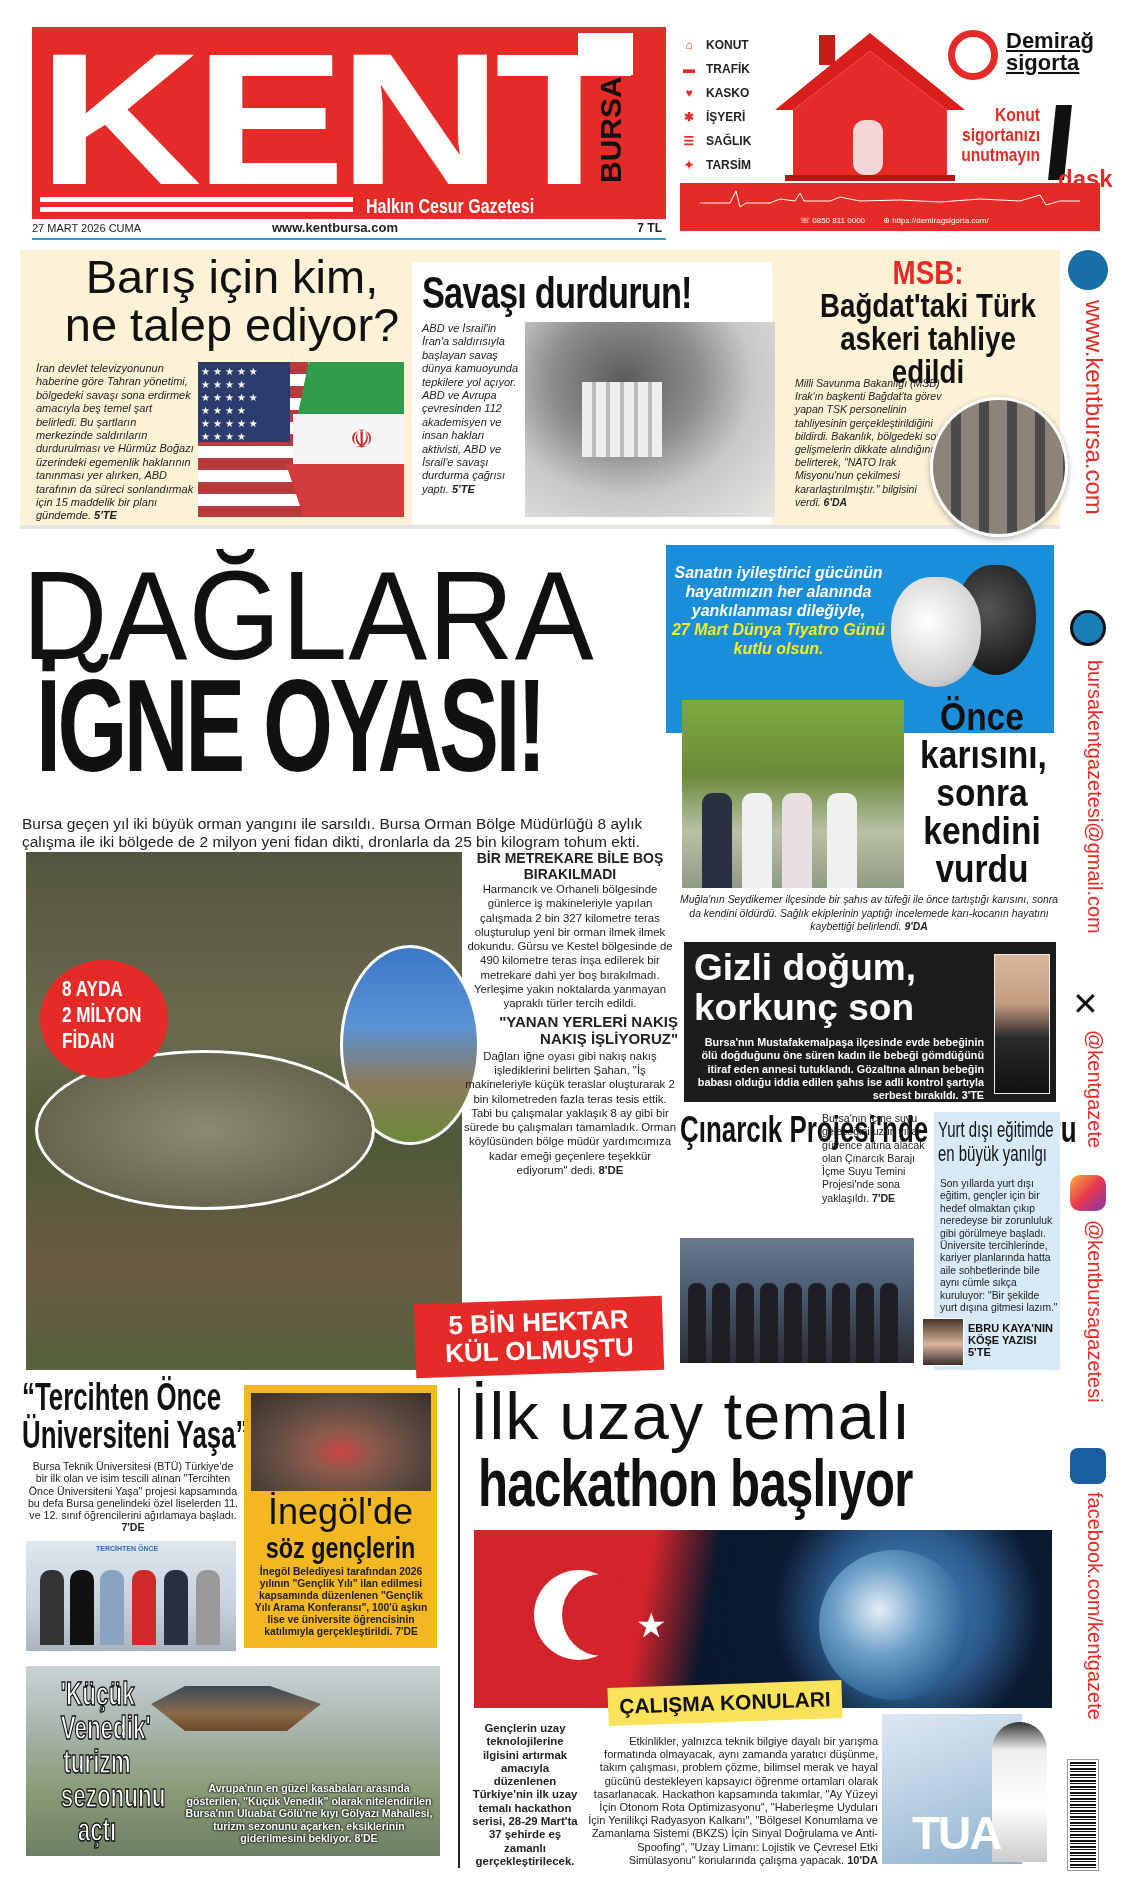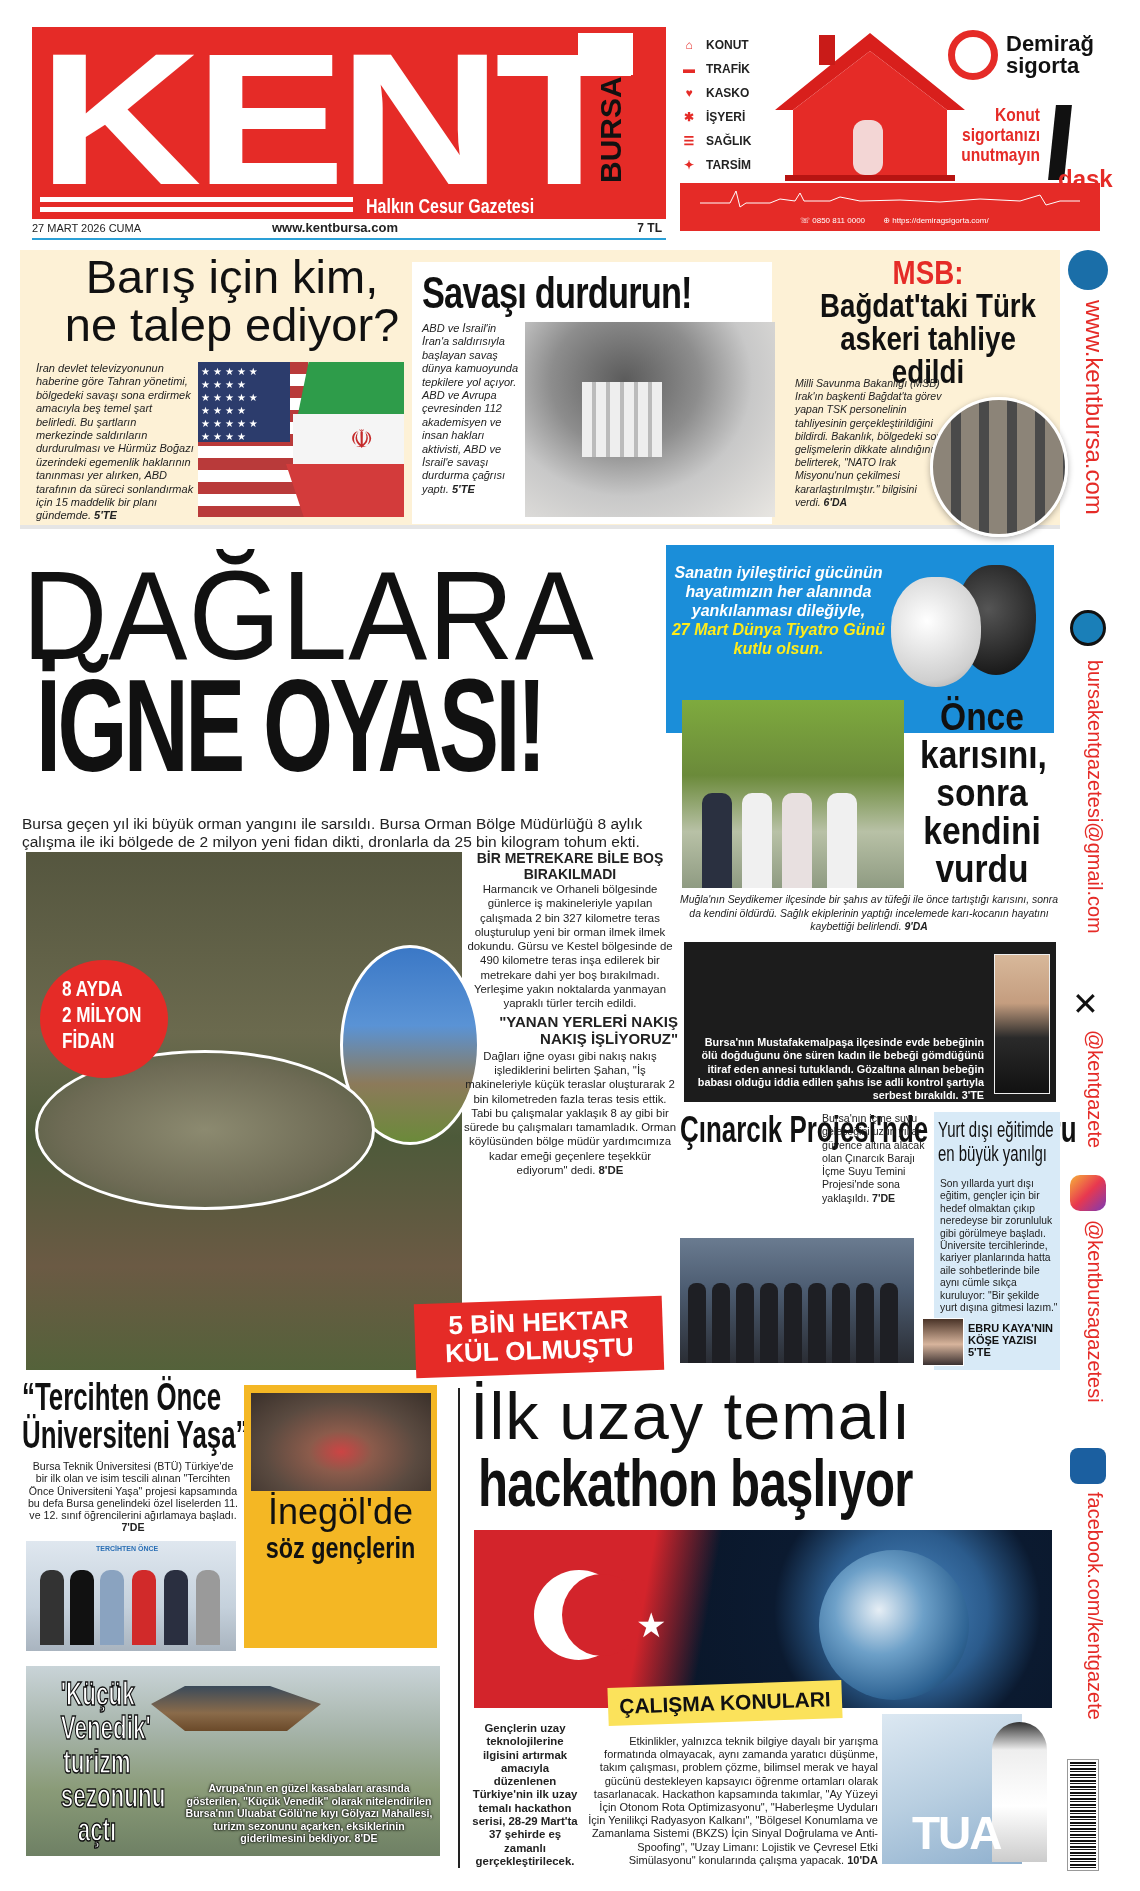--- a/index.html
+++ b/index.html
@@ -20,21 +20,21 @@
   .date { left: 0; top: 2px; font-size: 11px; color: #222; }
   .site { left: 240px; top: 0px; font-size: 13px; font-weight: 700; color: #222; }
   .price { right: 4px; top: 1px; font-size: 12px; font-weight: 700; color: #222; }
 
   
   .ad { left: 680px; top: 25px; width: 420px; height: 208px; background: #fff; }
   .ad-list { left: 0; top: 8px; }
   .ad-item { display: flex; align-items: center; height: 24px; font-size: 12px; font-weight: 700; color: #222; }
   .ad-ico { width: 18px; height: 14px; color: #e52b27; font-size: 12px; margin-right: 8px; text-align: center; }
   .ad-house { left: 95px; top: 0px; width: 190px; height: 160px; }
-  .ad-logo { left: 268px; top: 5px; display: flex; align-items: center; }
+  .ad-logo { left: 268px; top: 5px; display: flex; align-items: flex-start; text-decoration: underline; }
   .ad-logo-ring { width: 50px; height: 50px; border-radius: 50%; border: 7px solid #e52b27; margin-right: 8px; }
   .ad-logo-text { font-size: 22px; font-weight: 700; color: #111; line-height: 1; }
   .ad-msg { left: 240px; top: 80px; font-size: 19px; font-weight: 700; color: #e52b27; text-align: right; line-height: 1.05; transform: scaleX(0.82); transform-origin: right top; width: 120px; }
   .ad-excl { left: 372px; top: 80px; width: 16px; height: 75px; background: #111; transform: skewX(-6deg); }
   .ad-dask { left: 378px; top: 140px; font-size: 24px; font-weight: 900; color: #e52b27; }
   .ad-band { left: 0; top: 158px; width: 420px; height: 48px; background: #e52b27; }
   .ad-contact { left: 120px; top: 33px; font-size: 8px; color: #fff; white-space: nowrap; }
 
   
   .top-band { left: 20px; top: 250px; width: 1040px; height: 275px; background: #fdf1d6; }
@@ -301,20 +301,21 @@
 <div class="abs img-crime">
   <div class="p" style="left:20px;background:#2a3040"></div>
   <div class="p" style="left:60px"></div>
   <div class="p" style="left:100px;background:#e8e0e0"></div>
   <div class="p" style="left:145px"></div>
 </div>
 <div class="abs h-once">Önce karısını, sonra kendini vurdu</div>
 <div class="abs t-once"><span>Muğla'nın Seydikemer ilçesinde bir şahıs av tüfeği ile önce tartıştığı karısını, sonra da kendini öldürdü. Sağlık ekiplerinin yaptığı incelemede karı-kocanın hayatını kaybettiği belirlendi.</span> <b>9'DA</b></div>
 
 <div class="abs gizli">
+  <div class="abs h-gizli">Gizli doğum, korkunç son</div>
   <div class="abs t-gizli"><span>Bursa'nın Mustafakemalpaşa ilçesinde evde bebeğinin ölü doğduğunu öne süren kadın ile bebeği gömdüğünü itiraf eden annesi tutuklandı. Gözaltına alınan bebeğin babası olduğu iddia edilen şahıs ise adli kontrol şartıyla serbest bırakıldı.</span> <span>3'TE</span></div>
   <div class="abs img-woman"></div>
 </div>
 
 <div class="abs h-cinar">Çınarcık Projesi'nde sona doğru</div>
 <div class="abs t-cinar"><span>Bursa'nın içme suyu geleceğini uzun yıllar güvence altına alacak olan Çınarcık Barajı İçme Suyu Temini Projesi'nde sona yaklaşıldı.</span> <b>7'DE</b></div>
 <div class="abs img-cinar">
   <div class="p" style="left:8px"></div>
     <div class="p" style="left:32px"></div>
     <div class="p" style="left:56px"></div>
@@ -345,20 +346,21 @@
   <div class="p" style="left:74px;background:#8aa3c0"></div>
   <div class="p" style="left:106px;background:#d12a2a"></div>
   <div class="p" style="left:138px;background:#2a2f40"></div>
   <div class="p" style="left:170px;background:#9a9a9a"></div>
 </div>
 
 <div class="abs inegol">
   <div class="abs img-inegol"></div>
   <div class="abs h-ineg1">İnegöl'de</div>
   <div class="abs h-ineg2">söz gençlerin</div>
+  <div class="abs t-ineg"><span>İnegöl Belediyesi tarafından 2026 yılının "Gençlik Yılı" ilan edilmesi kapsamında düzenlenen "Gençlik Yılı Arama Konferansı", 100'ü aşkın lise ve üniversite öğrencisinin katılımıyla gerçekleştirildi.</span> <span>7'DE</span></div>
 </div>
 
 <div class="abs venedik">
   <div class="abs boat"></div>
   <div class="abs h-ven">'Küçük Venedik' turizm sezonunu açtı</div>
   <div class="abs t-ven"><span>Avrupa'nın en güzel kasabaları arasında gösterilen, "Küçük Venedik" olarak nitelendirilen Bursa'nın Uluabat Gölü'ne kıyı Gölyazı Mahallesi, turizm sezonunu açarken, eksiklerinin giderilmesini bekliyor.</span> <span>8'DE</span></div>
 </div>
 
 <div class="abs vrule"></div>
 <div class="abs h-hack1">İlk uzay temalı</div>

